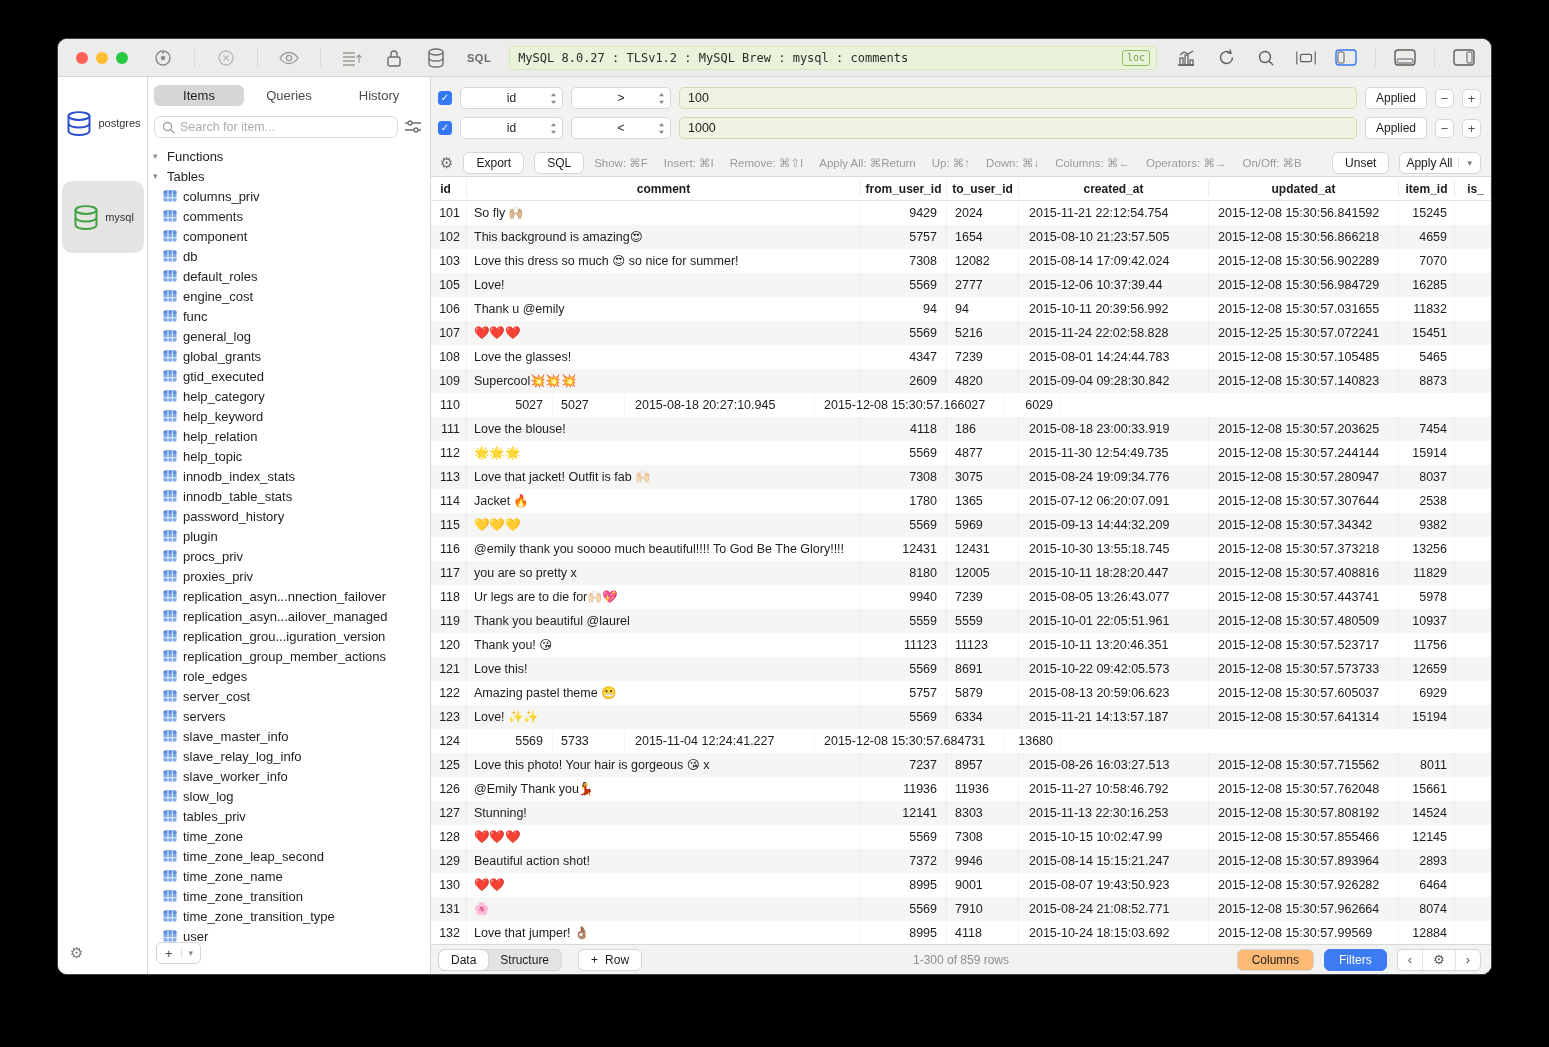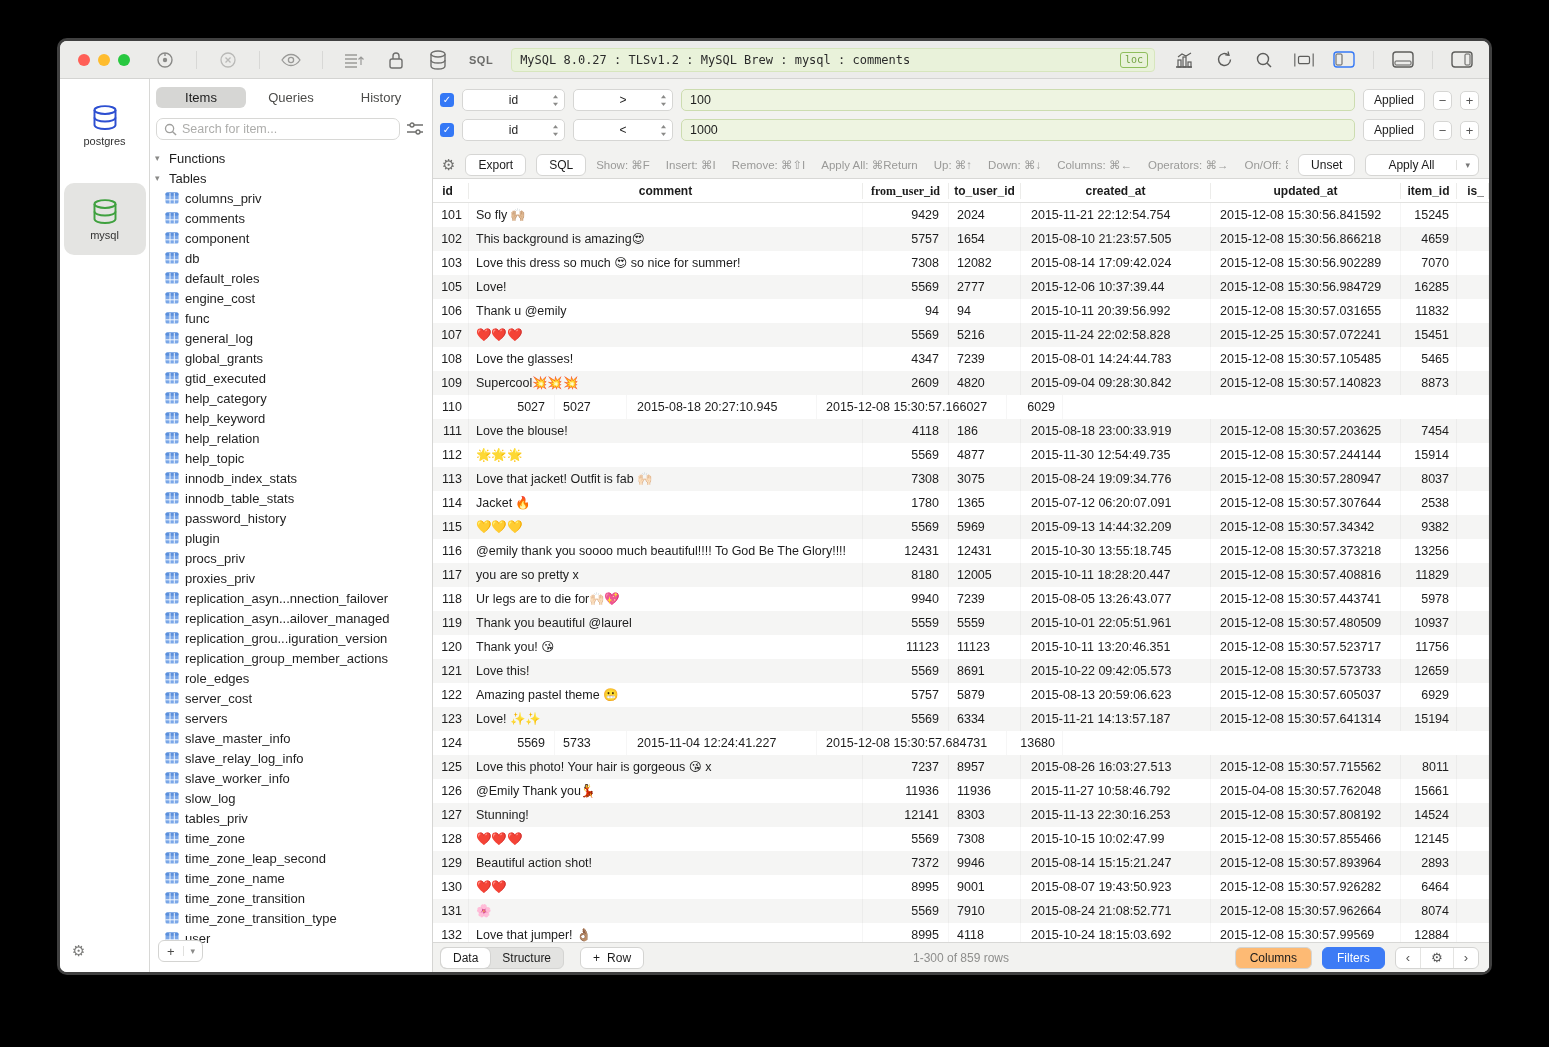--- a/index.html
+++ b/index.html
@@ -1,20 +1,20 @@
 <!DOCTYPE html>
 <html><head>
 <meta charset="utf-8">
 <style>
   * { margin:0; padding:0; box-sizing:border-box; }
   html,body { width:1549px; height:1047px; background:#000; overflow:hidden;
     font-family:"Liberation Sans","DejaVu Sans",sans-serif; }
   .window { position:absolute; left:57px; top:38px; width:1435px; height:937px;
     background:#fff; border-radius:10px; overflow:hidden; display:flex; flex-direction:column;
-    box-shadow:0 20px 60px rgba(0,0,0,.6); border:3px solid #404040; }
+    box-shadow:0 20px 60px rgba(0,0,0,.6); border:1px solid #404040; }
 
   
   .titlebar { height:38px; background:#ececea; border-bottom:1px solid #d4d4d2;
     display:flex; align-items:center; flex:0 0 38px; }
   .traffic { display:flex; gap:8px; padding:0 14px 0 18px; }
   .light { width:12px; height:12px; border-radius:50%; }
   .light.red{background:#ff5f57}.light.yellow{background:#febc2e}.light.green{background:#28c840}
   .tb-icons { display:flex; align-items:center; gap:20px; padding:0 10px; color:#8a8a88; }
   .tb-sep { width:1px; height:18px; background:#d8d8d6; }
   .tb-icon { display:flex; align-items:center; justify-content:center; width:22px; height:22px; }
@@ -27,21 +27,21 @@
     border:1px solid #8fbe5c; border-radius:3px; padding:0 4px; line-height:14px;
     font-family:"DejaVu Sans Mono","Liberation Mono",monospace; }
   .tb-right { display:flex; align-items:center; gap:18px; padding-right:16px; margin-left:auto; color:#5d5d5b; }
   .panel-btn rect { stroke:#5d5d5b; fill:none; }
   .panel-btn.active rect.frame { stroke:#3478f6; }
 
   
   .content { flex:1; display:flex; min-height:0; }
   .conn-strip { flex:0 0 90px; background:#fff; border-right:1px solid #d8d8d6; position:relative; }
   .conn-item { width:82px; margin:10px auto 0; height:72px; border-radius:10px;
-    display:flex; flex-direction:column; align-items:center; justify-content:center; gap:4px; }
+    display:flex; flex-direction:row; align-items:center; justify-content:center; gap:4px; }
   .conn-item.selected { background:#e4e4e2; }
   .conn-name { font-size:11px; color:#333; }
   .strip-gear { position:absolute; bottom:12px; left:12px; font-size:15px; color:#7c7c7a; cursor:default; }
 
   .items-panel { flex:0 0 283px; background:#fff; border-right:1px solid #d5d5d3;
     display:flex; flex-direction:column; position:relative; }
   .tabs-row { display:flex; align-items:center; padding:8px 6px 4px; }
   .tab { flex:1; text-align:center; font-size:13px; color:#4c4c4a; padding:3px 0; border-radius:6px; }
   .tab.active { background:#d6d6d4; color:#1c1c1c; }
   .search-row { display:flex; align-items:center; gap:6px; padding:6px 8px 4px 6px; }
@@ -72,21 +72,21 @@
     font-size:12px; color:#1e1e1e; display:flex; align-items:center; padding:0 10px; }
   .fsmall { width:19px; height:19px; background:#fff; border:1px solid #d6d6d4; border-radius:5px;
     font-size:13px; color:#555; display:flex; align-items:center; justify-content:center; }
   .ftoolbar { display:flex; align-items:center; gap:10px; padding:4px 10px 0 9px; height:28px; }
   .gear-icon { font-size:15px; color:#6f6f6d; }
   .tool-btn { height:22px; background:#fff; border:1px solid #d6d6d4; border-radius:6px;
     font-size:12px; color:#1b1b1b; display:flex; align-items:center; padding:0 12px; }
   .shortcuts { display:flex; gap:16px; font-size:11.5px; color:#9a9a98; white-space:nowrap; overflow:hidden; flex:1; }
   .applyall { height:22px; background:#fff; border:1px solid #d6d6d4; border-radius:6px;
     font-size:12px; color:#1b1b1b; display:flex; align-items:center; margin-left:auto; }
-  .applyall .lbl{ padding:0 22px; } .applyall .dd { border-left:1px solid #e2e2e0; padding:0 8px; font-size:9px; color:#777; }
+  .applyall .lbl{ padding:0 6px; } .applyall .dd { border-left:1px solid #e2e2e0; padding:0 8px; font-size:9px; color:#777; }
   .unset { margin-left:auto; }
 
   
   .grid-header { display:flex; height:24px; border-bottom:1px solid #e2e2e0; background:#fff;
     font-size:12px; font-weight:bold; color:#1b1b1b; align-items:center; flex:0 0 24px; }
   .grid-header .hc { text-align:center; border-right:1px solid #ececea; height:16px; line-height:16px; }
   .rows { flex:1; overflow:hidden; }
   .trow { display:flex; height:24px; align-items:center; background:#fff; font-size:12.5px; color:#1d1d1d; }
   .trow.alt { background:#f5f5f4; }
   .td { height:24px; line-height:24px; white-space:nowrap; overflow:hidden; border-right:1px solid rgba(0,0,0,0.035); }
@@ -698,21 +698,21 @@
           <div class="applyall">
             <span class="lbl">Apply All</span>
             <span class="dd">▾</span>
           </div>
         </div>
       </div>
 
       <div class="grid-header">
         <div class="hc c-id">id</div>
         <div class="hc c-comment" style="text-align:center;padding-left:0;">comment</div>
-        <div class="hc c-from" style="text-align:center;padding-right:0;font-family:Liberation Serif, serif;">from_user_id</div>
+        <div class="hc c-from" style="text-align:center;padding-right:0;">from_user_id</div>
         <div class="hc c-to" style="text-align:center;padding-left:0;">to_user_id</div>
         <div class="hc c-created" style="text-align:center;padding-left:0;">created_at</div>
         <div class="hc c-updated" style="text-align:center;padding-left:0;">updated_at</div>
         <div class="hc c-item" style="text-align:center;padding-right:0;">item_id</div>
         <div class="hc c-is">is_</div>
       </div>
 
       <div class="rows">
 
           <div class="trow">
@@ -976,21 +976,21 @@
             <div class="td c-item">8011</div>
             <div class="td c-is"></div>
           </div>
 
           <div class="trow">
             <div class="td c-id">126</div>
             <div class="td c-comment">@Emily Thank you💃</div>
             <div class="td c-from">11936</div>
             <div class="td c-to">11936</div>
             <div class="td c-created">2015-11-27 10:58:46.792</div>
-            <div class="td c-updated">2015-04-08 15:30:57.762048</div>
+            <div class="td c-updated">2015-12-08 15:30:57.762048</div>
             <div class="td c-item">15661</div>
             <div class="td c-is"></div>
           </div>
 
           <div class="trow alt">
             <div class="td c-id">127</div>
             <div class="td c-comment">Stunning!</div>
             <div class="td c-from">12141</div>
             <div class="td c-to">8303</div>
             <div class="td c-created">2015-11-13 22:30:16.253</div>

